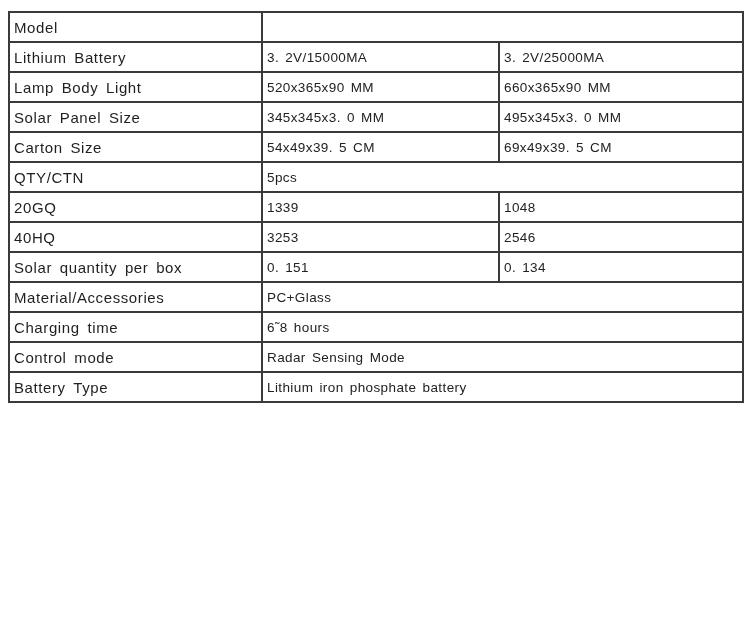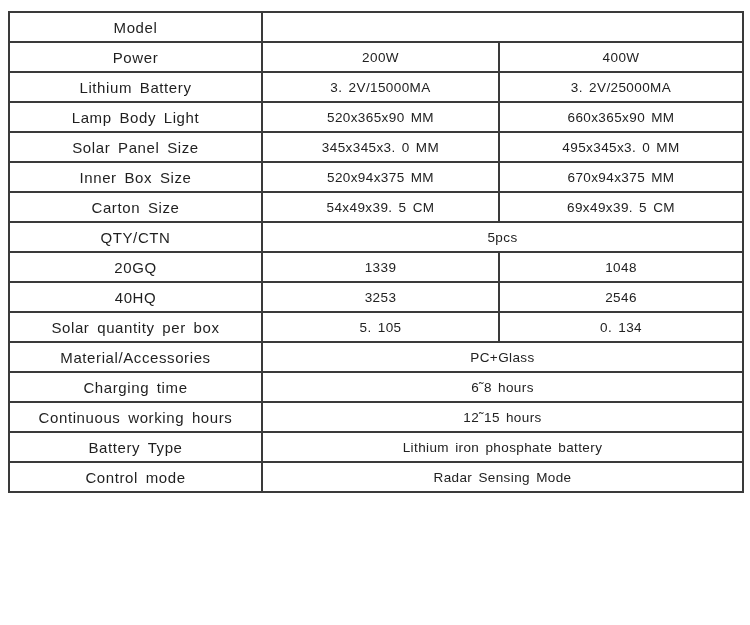--- a/index.html
+++ b/index.html
@@ -22,22 +22,22 @@
     width: 734px;
   }
   table.spec {
     border-collapse: collapse;
     table-layout: fixed;
     width: 734px;
   }
   table.spec td {
     border: 2px solid #3a3a3a;
     height: 28px;
-    padding: 0 20px;
-    text-align: center;
+    padding: 0 4px;
+    text-align: left;
     vertical-align: middle;
     overflow: hidden;
     white-space: nowrap;
     background: #ffffff;
   }
   td.label-cell {
     font-size: 15px;
     letter-spacing: 0.6px;
     word-spacing: 3px;
     color: #1f1f1f;
@@ -61,43 +61,33 @@
       <col style="width:253px">
       <col style="width:237px">
       <col style="width:244px">
     </colgroup>
     <tbody id="spec-tbody">
         <tr>
           <td class="label-cell">Model</td>
           <td class="value-cell merged" colspan="2"></td>
         </tr>
         <tr>
-          <td class="label-cell">Power</td>
-          <td class="value-cell colA">200W</td>
-          <td class="value-cell colB">400W</td>
-        </tr>
-        <tr>
           <td class="label-cell">Lithium Battery</td>
           <td class="value-cell colA">3. 2V/15000MA</td>
           <td class="value-cell colB">3. 2V/25000MA</td>
         </tr>
         <tr>
           <td class="label-cell">Lamp Body Light</td>
           <td class="value-cell colA">520x365x90 MM</td>
           <td class="value-cell colB">660x365x90 MM</td>
         </tr>
         <tr>
           <td class="label-cell">Solar Panel Size</td>
           <td class="value-cell colA">345x345x3. 0 MM</td>
           <td class="value-cell colB">495x345x3. 0 MM</td>
-        </tr>
-        <tr>
-          <td class="label-cell">Inner Box Size</td>
-          <td class="value-cell colA">520x94x375 MM</td>
-          <td class="value-cell colB">670x94x375 MM</td>
         </tr>
         <tr>
           <td class="label-cell">Carton Size</td>
           <td class="value-cell colA">54x49x39. 5 CM</td>
           <td class="value-cell colB">69x49x39. 5 CM</td>
         </tr>
         <tr>
           <td class="label-cell">QTY/CTN</td>
           <td class="value-cell merged" colspan="2">5pcs</td>
         </tr>
@@ -106,38 +96,34 @@
           <td class="value-cell colA">1339</td>
           <td class="value-cell colB">1048</td>
         </tr>
         <tr>
           <td class="label-cell">40HQ</td>
           <td class="value-cell colA">3253</td>
           <td class="value-cell colB">2546</td>
         </tr>
         <tr>
           <td class="label-cell">Solar quantity per box</td>
-          <td class="value-cell colA">5. 105</td>
+          <td class="value-cell colA">0. 151</td>
           <td class="value-cell colB">0. 134</td>
         </tr>
         <tr>
           <td class="label-cell">Material/Accessories</td>
           <td class="value-cell merged" colspan="2">PC+Glass</td>
         </tr>
         <tr>
           <td class="label-cell">Charging time</td>
           <td class="value-cell merged" colspan="2">6˜8 hours</td>
         </tr>
         <tr>
-          <td class="label-cell">Continuous working hours</td>
-          <td class="value-cell merged" colspan="2">12˜15 hours</td>
+          <td class="label-cell">Control mode</td>
+          <td class="value-cell merged" colspan="2">Radar Sensing Mode</td>
         </tr>
         <tr>
           <td class="label-cell">Battery Type</td>
           <td class="value-cell merged" colspan="2">Lithium iron phosphate battery</td>
-        </tr>
-        <tr>
-          <td class="label-cell">Control mode</td>
-          <td class="value-cell merged" colspan="2">Radar Sensing Mode</td>
         </tr>
       </tbody>
   </table>
 </div>
 
 </body></html>

